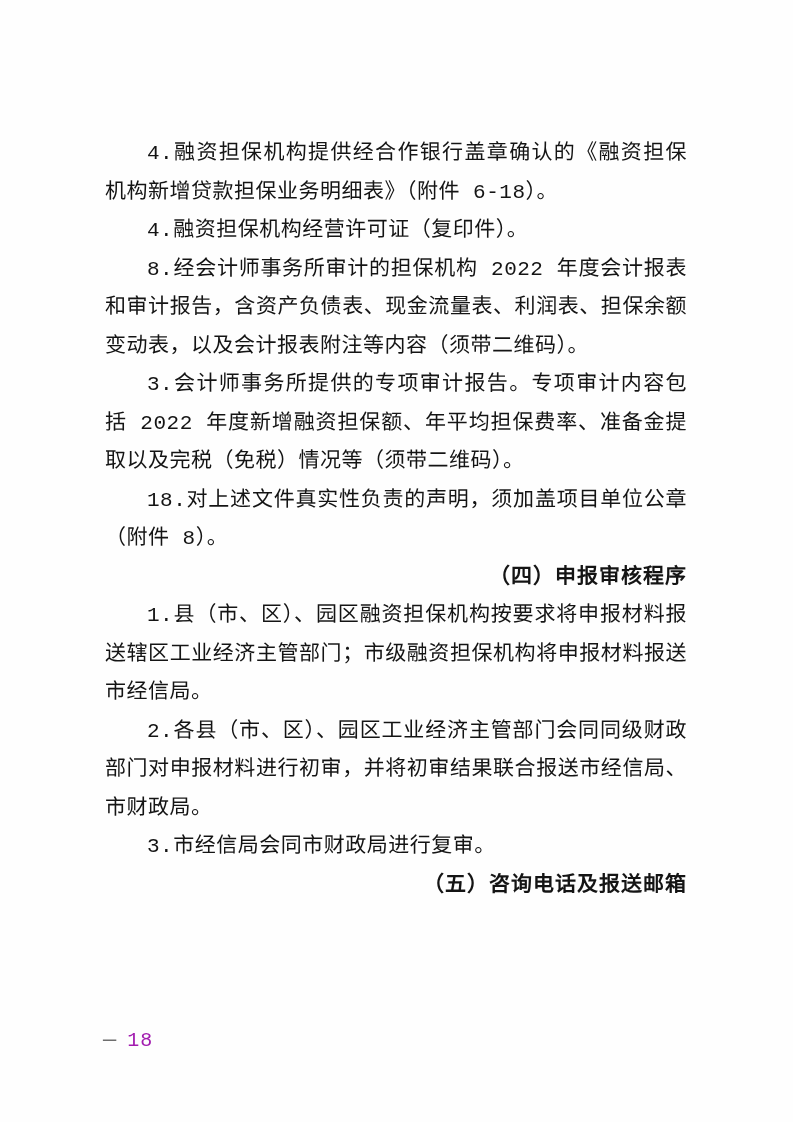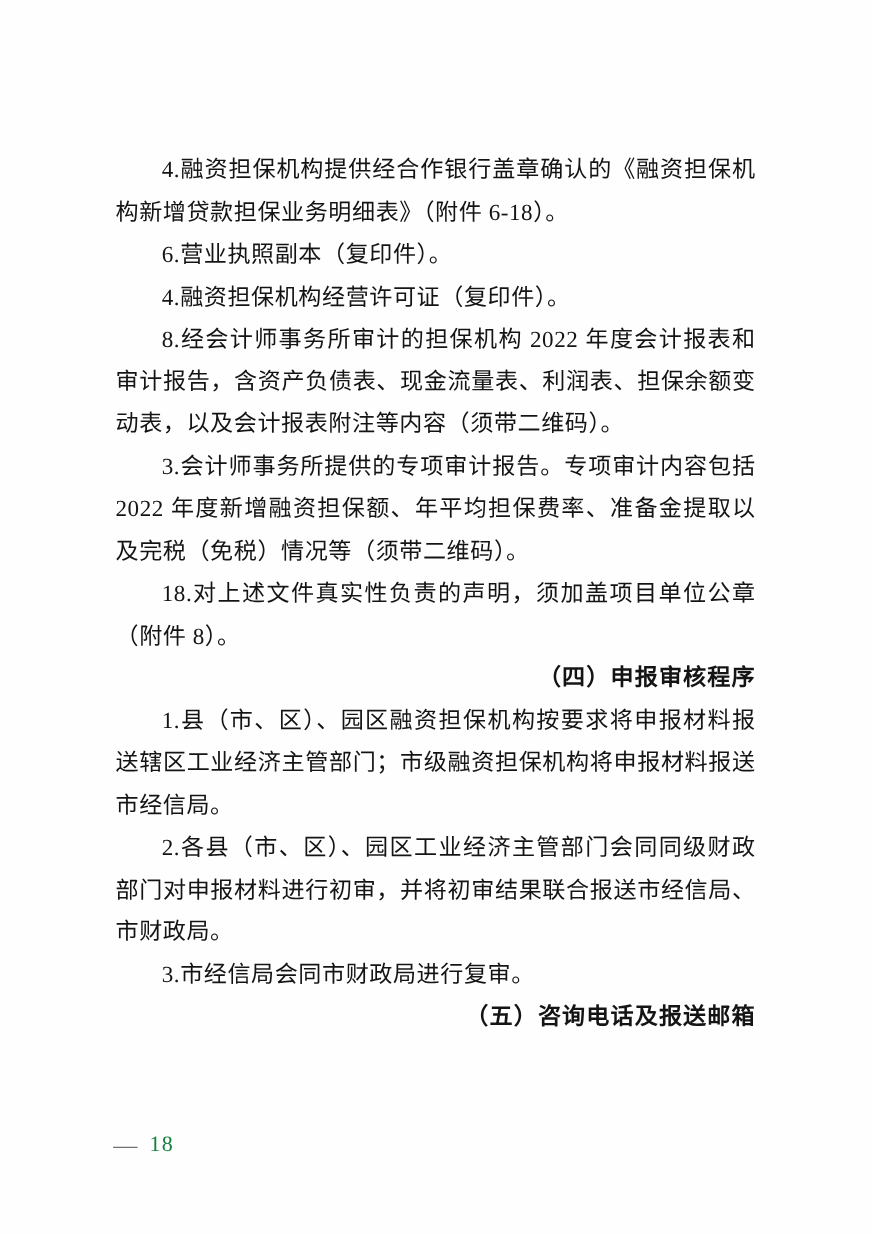--- a/index.html
+++ b/index.html
@@ -6,21 +6,21 @@
     margin: 0;
     padding: 0;
     background: #ffffff;
   }
   .page {
     position: relative;
     width: 793px;
     height: 1122px;
     background: #fefefe;
     overflow: hidden;
-    font-family: Liberation Serif, serif;
+    font-family: Liberation Mono, monospace;
     color: #141414;
   }
   .content {
     position: absolute;
     left: 105px;
     top: 135px;
     width: 582px;
   }
   .content p {
     margin: 0;
@@ -45,32 +45,31 @@
     align-items: center;
     gap: 11px;
     font-size: 20px;
   }
   .footer .dash {
     color: #6e6e6e;
     font-size: 22px;
     line-height: 1;
   }
   .footer .num {
-    color: #15803d;
+    color: #a21caf;
     letter-spacing: 1px;
   }
 </style>
 </head>
 <body>
 
 <div class="page">
 
   <div class="content">
     <p>4.融资担保机构提供经合作银行盖章确认的《融资担保机构新增贷款担保业务明细表》（附件 6-18）。</p>
-    <p>6.营业执照副本（复印件）。</p>
     <p>4.融资担保机构经营许可证（复印件）。</p>
     <p>8.经会计师事务所审计的担保机构 2022 年度会计报表和审计报告，含资产负债表、现金流量表、利润表、担保余额变动表，以及会计报表附注等内容（须带二维码）。</p>
     <p>3.会计师事务所提供的专项审计报告。专项审计内容包括 2022 年度新增融资担保额、年平均担保费率、准备金提取以及完税（免税）情况等（须带二维码）。</p>
     <p>18.对上述文件真实性负责的声明，须加盖项目单位公章（附件 8）。</p>
     <p class="heading">（四）申报审核程序</p>
     <p>1.县（市、区）、园区融资担保机构按要求将申报材料报送辖区工业经济主管部门；市级融资担保机构将申报材料报送市经信局。</p>
     <p>2.各县（市、区）、园区工业经济主管部门会同同级财政部门对申报材料进行初审，并将初审结果联合报送市经信局、市财政局。</p>
     <p>3.市经信局会同市财政局进行复审。</p>
     <p class="heading">（五）咨询电话及报送邮箱</p>
   </div>

